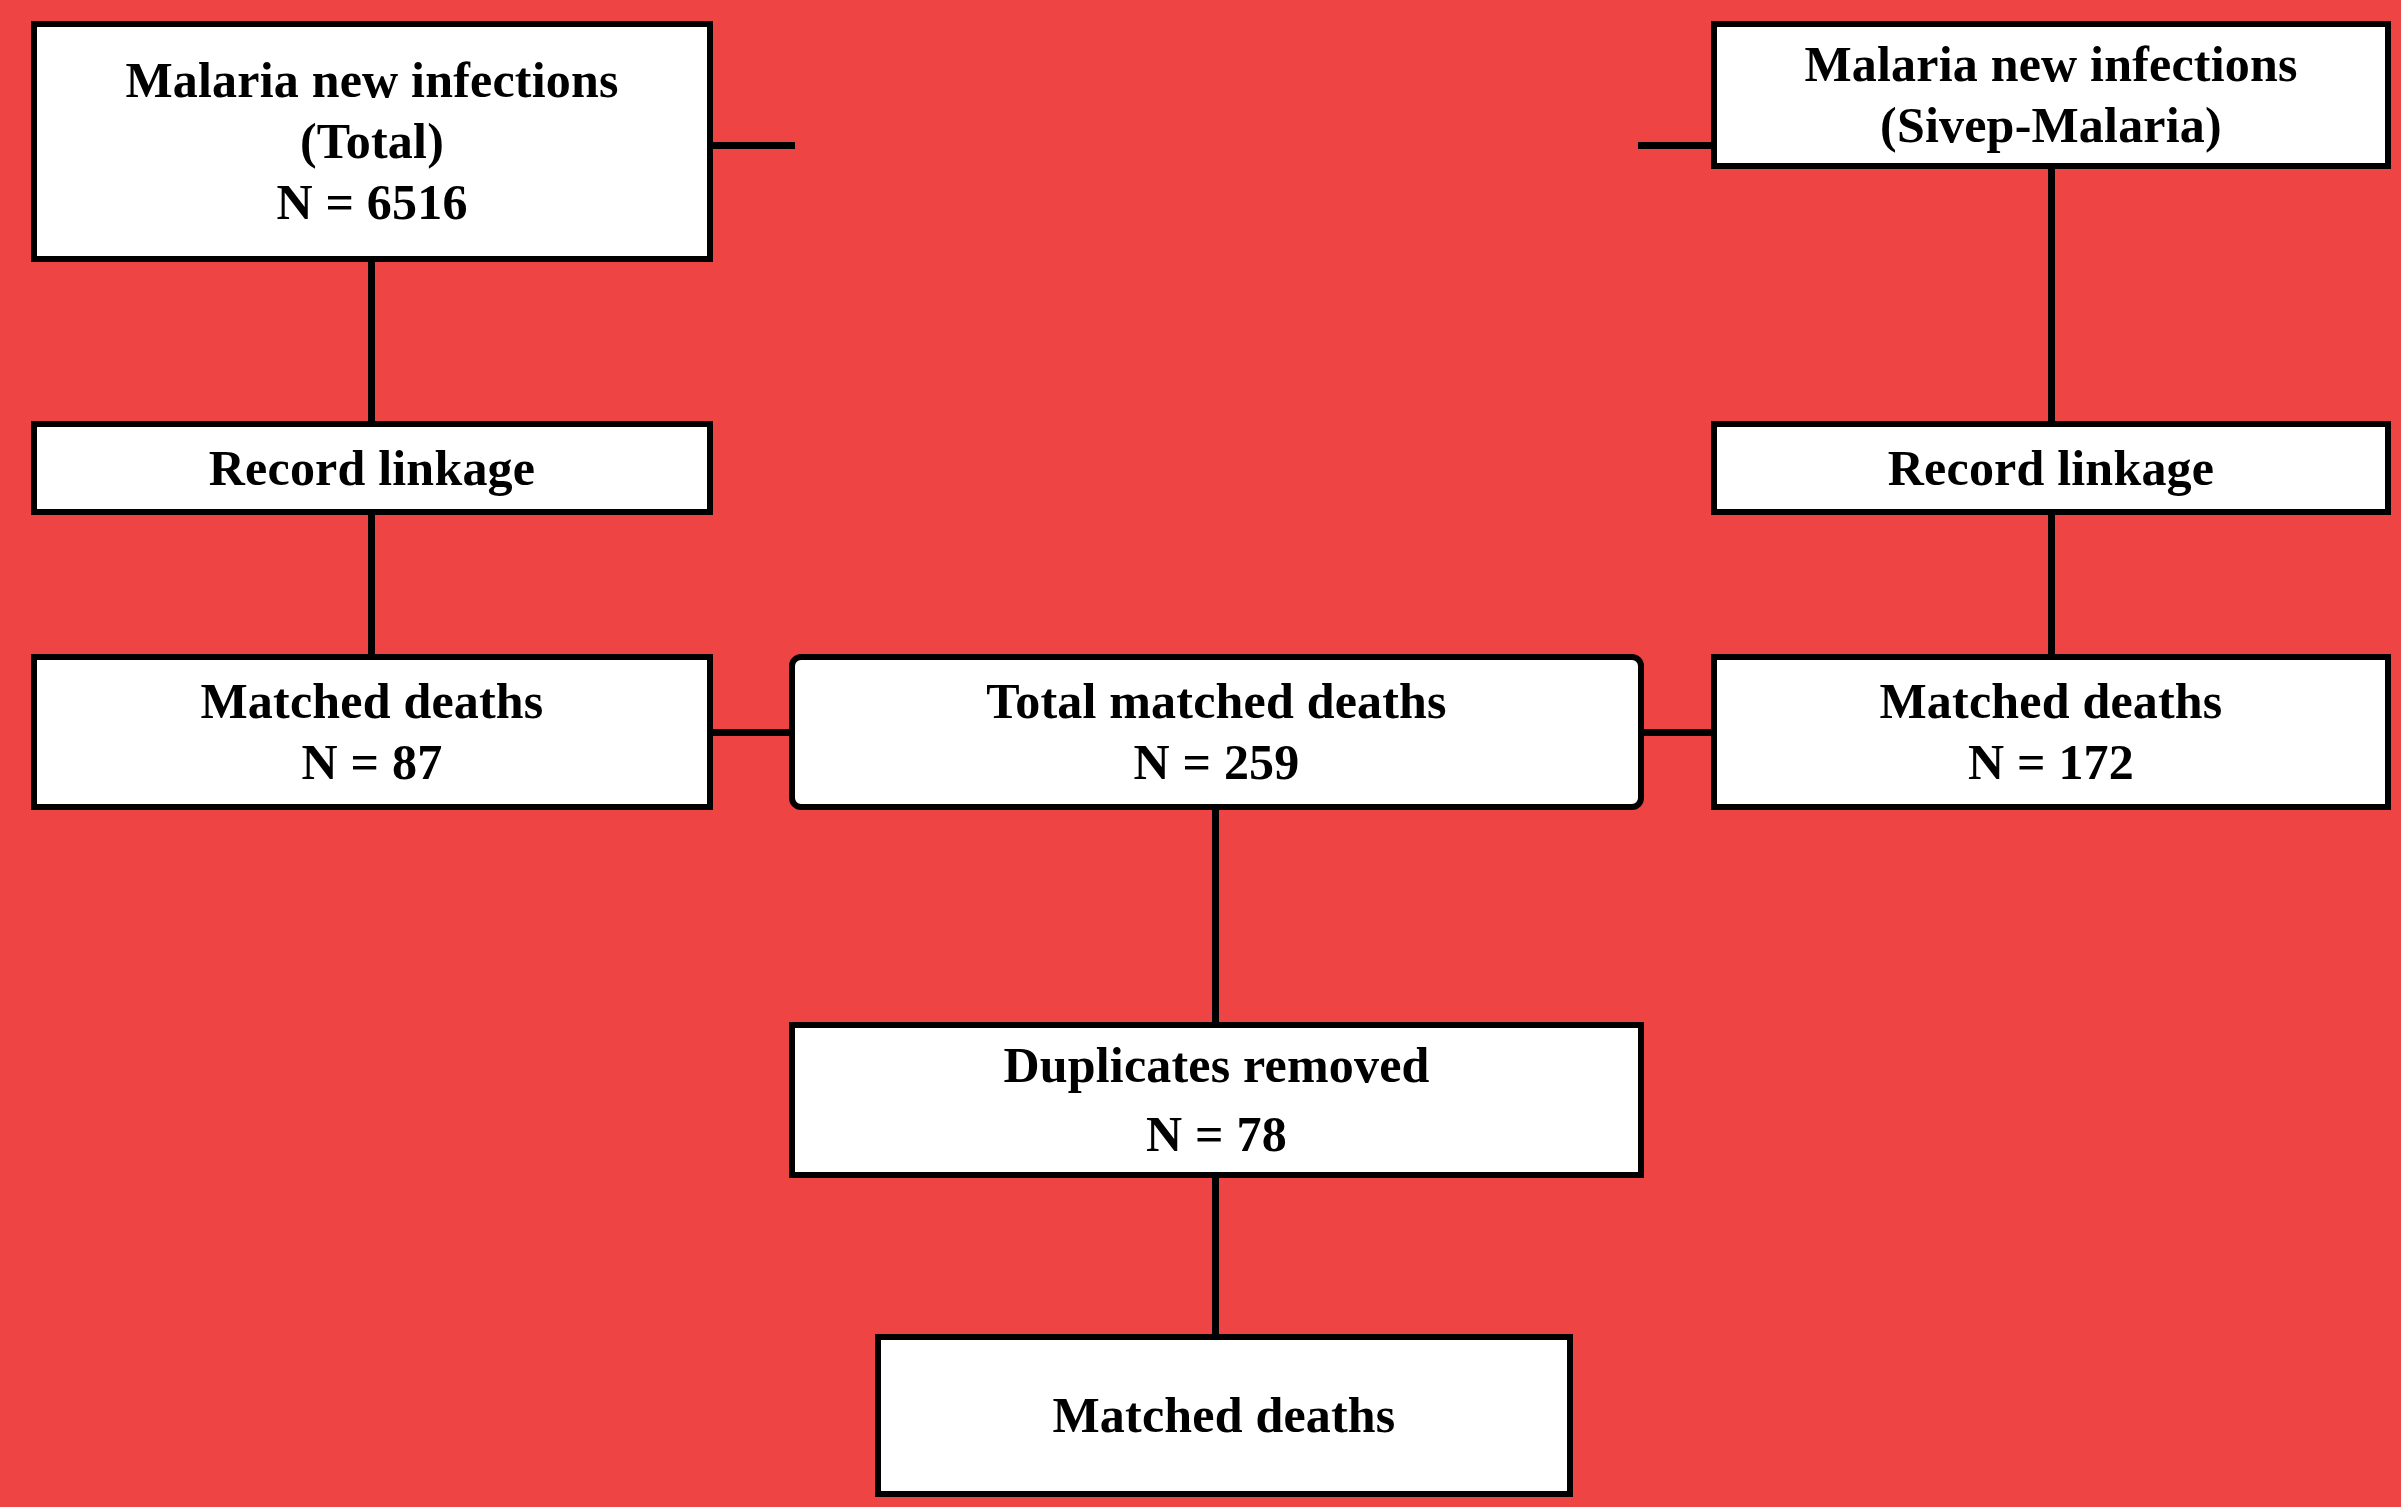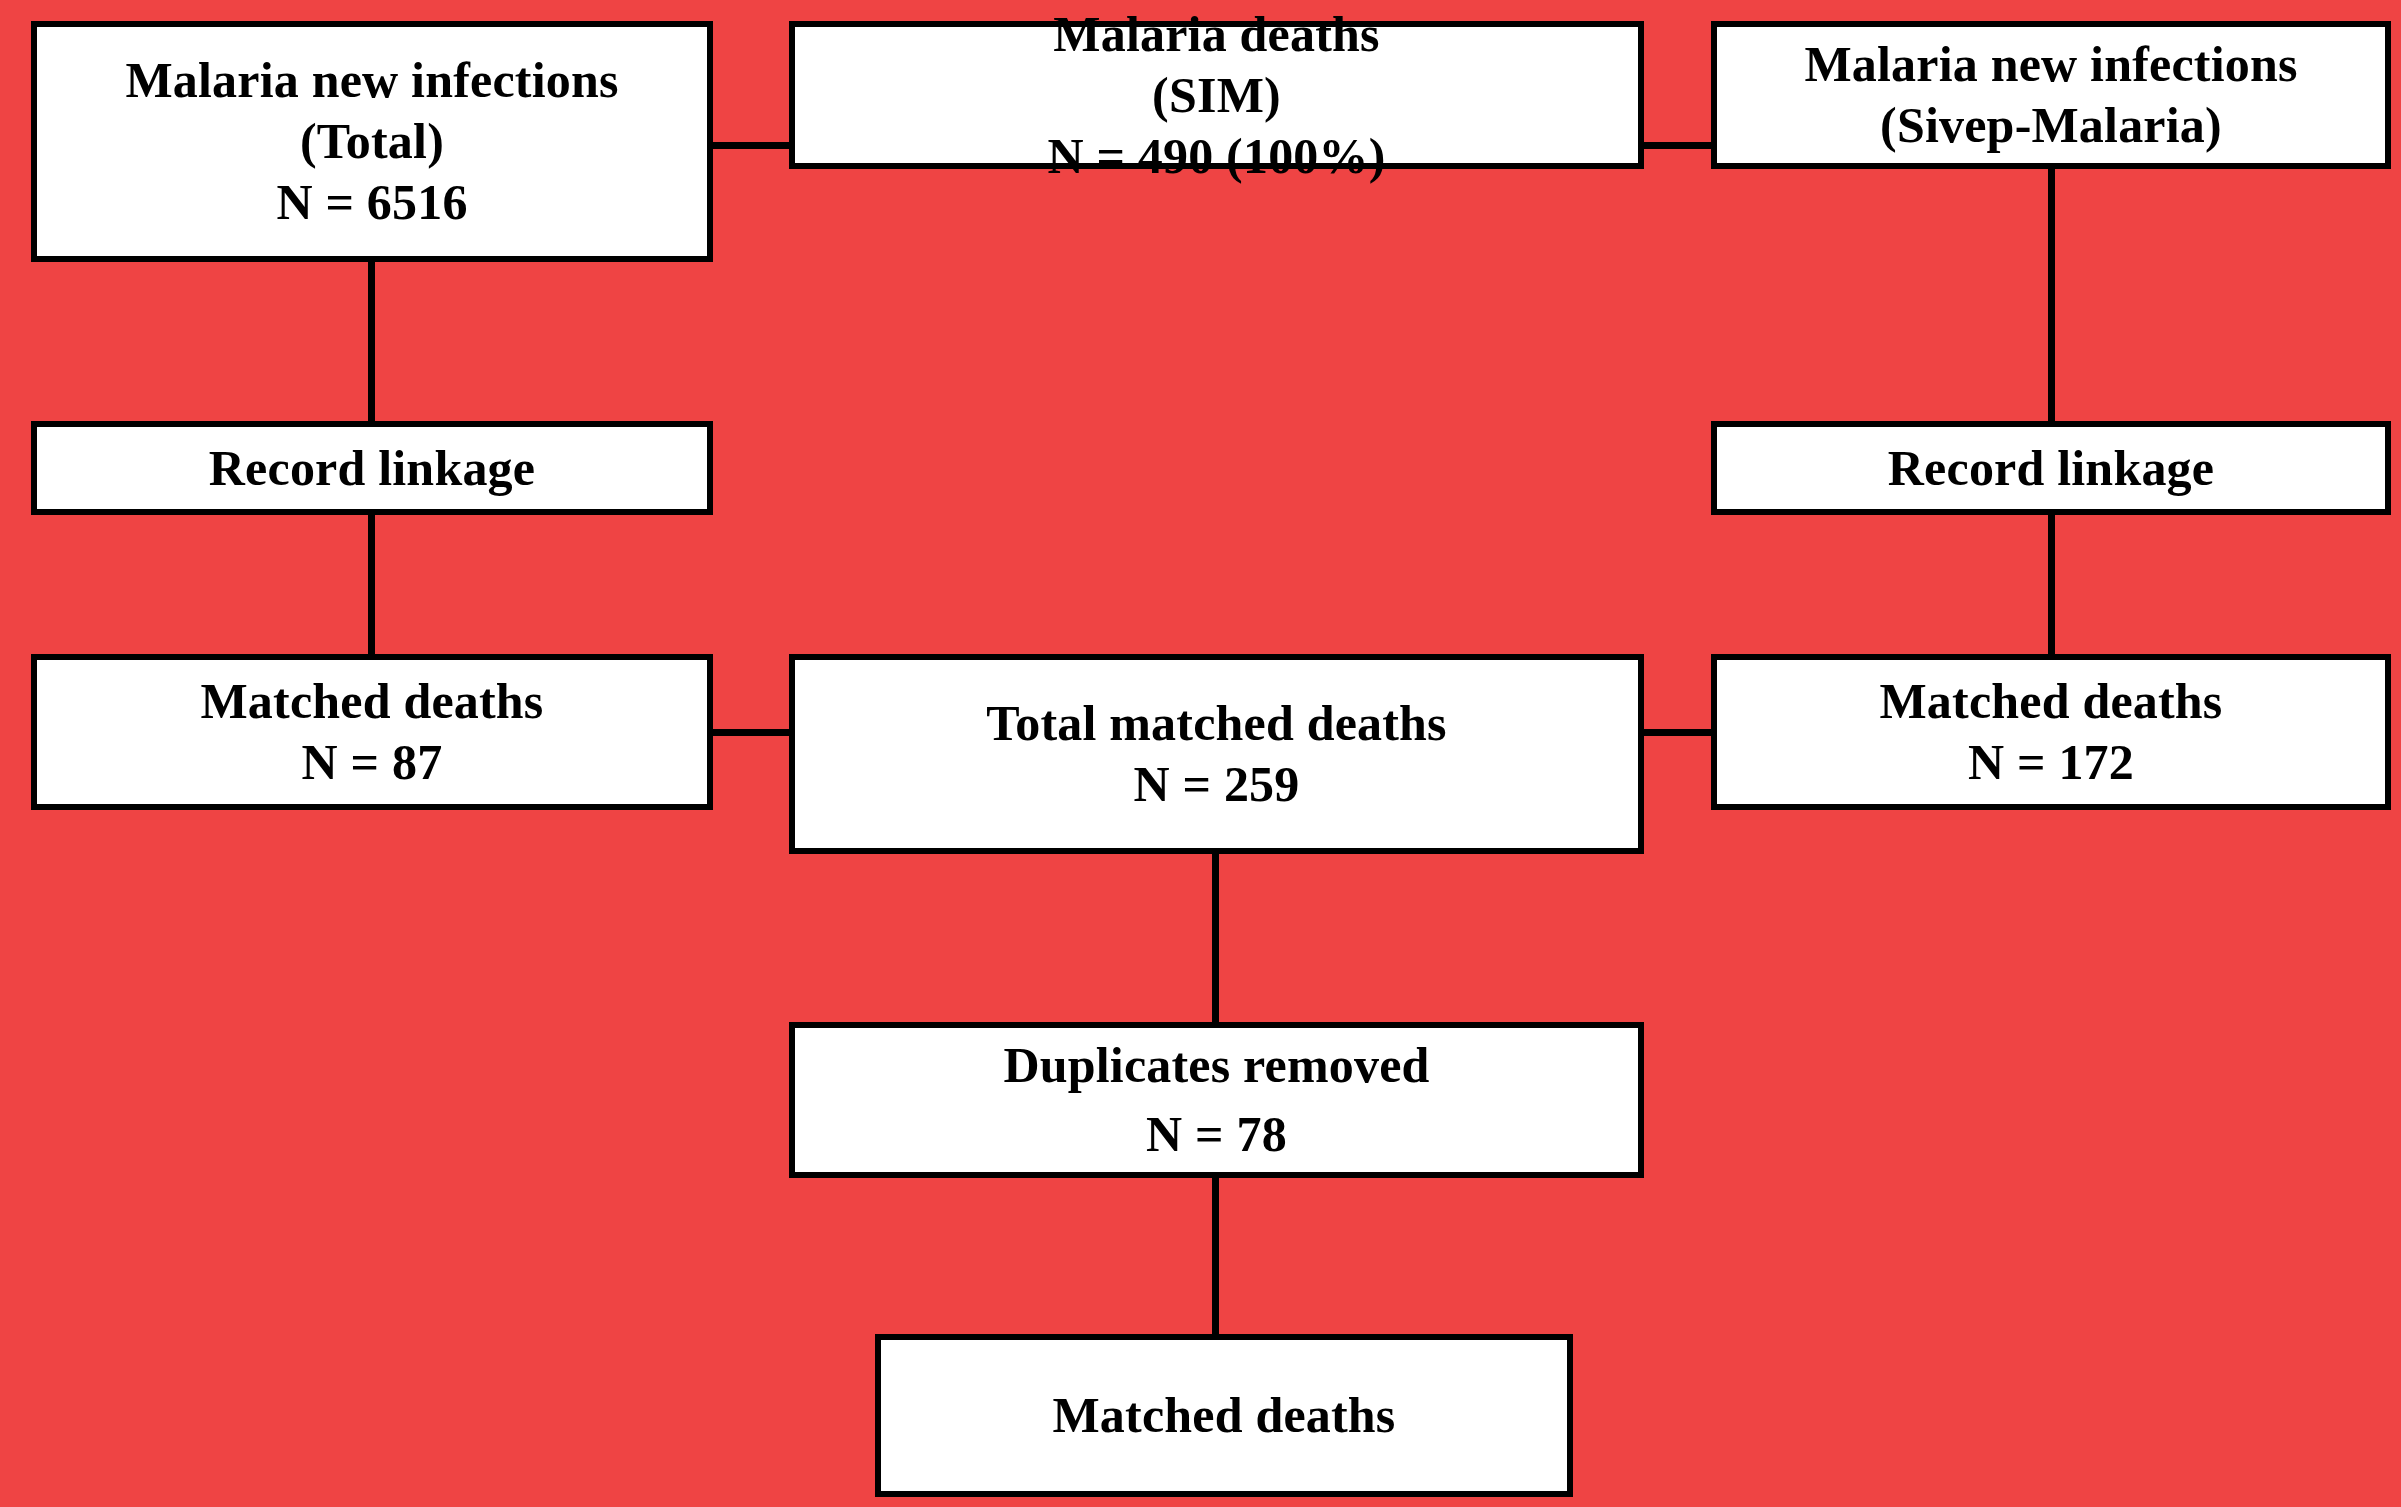--- a/index.html
+++ b/index.html
@@ -45,21 +45,21 @@
   
   #node-sinan      { left: 31px;   top: 21.4px;   width: 682px;  height: 241px; }
   #node-sim        { left: 789px;  top: 21.4px;   width: 855px;  height: 148px; }
   #node-sivep      { left: 1711px; top: 21.4px;   width: 680px;  height: 148px; }
   
   
   #node-rl-left    { left: 31px;   top: 421px;  width: 682px;  height: 94px; }
   #node-rl-right   { left: 1711px; top: 421px;  width: 680px;  height: 94px; }
   
   #node-md-left    { left: 31px;   top: 654px;  width: 682px;  height: 156px; }
-  #node-md-total   { left: 789px;  top: 654px;  width: 855px;  height: 200px; }
+  #node-md-total   { left: 789px;  top: 654px;  width: 855px;  height: 156px; border-radius: 12px; }
   #node-md-right   { left: 1711px; top: 654px;  width: 680px;  height: 156px; }
   
   #node-duplicates { left: 789px;  top: 1022px; width: 855px;  height: 156px; gap: 8px; }
   
   #node-final      { left: 875px;  top: 1334px; width: 698px;  height: 163px; }
 
   
   
   #conn-h-sinan-sim   { left: 707px;  top: 142px;  width: 88px;  height: 7.4px; }
   
@@ -96,25 +96,20 @@
   <div class="connector" id="conn-h-md-total-r"></div>
   <div class="connector" id="conn-v-total-dup"></div>
   <div class="connector" id="conn-v-dup-final"></div>
 
   <div class="node" id="node-sinan">
     <span class="line">Malaria new infections</span>
     <span class="line">(Total)</span>
     <span class="line">N = 6516</span>
   </div>
 
-  <div class="node" id="node-sim">
-    <span class="line">Malaria deaths</span>
-    <span class="line">(SIM)</span>
-    <span class="line">N = 490 (100%)</span>
-  </div>
 
   <div class="node" id="node-sivep">
     <span class="line">Malaria new infections</span>
     <span class="line">(Sivep-Malaria)</span>
   </div>
 
   <div class="node" id="node-rl-left">
     <span class="line">Record linkage</span>
   </div>
 

